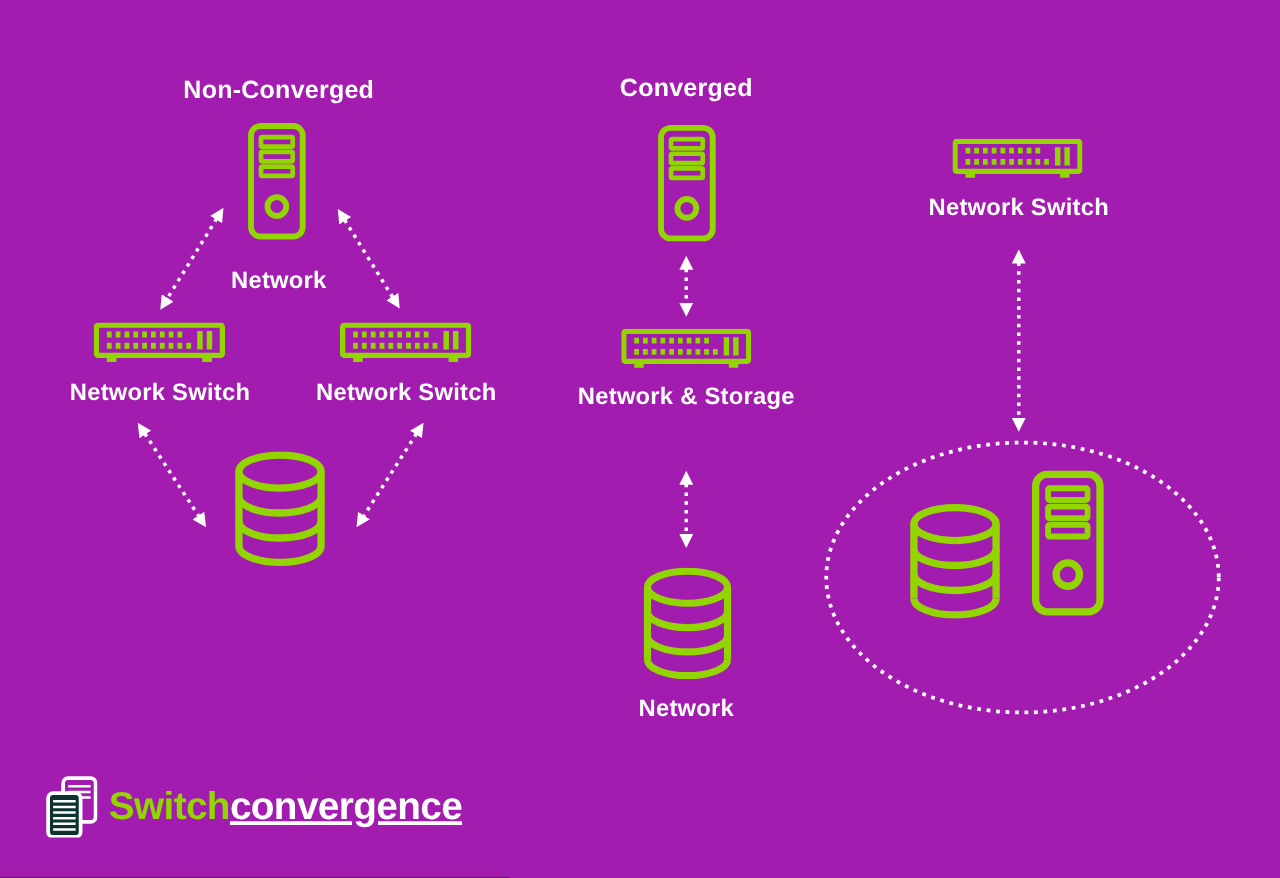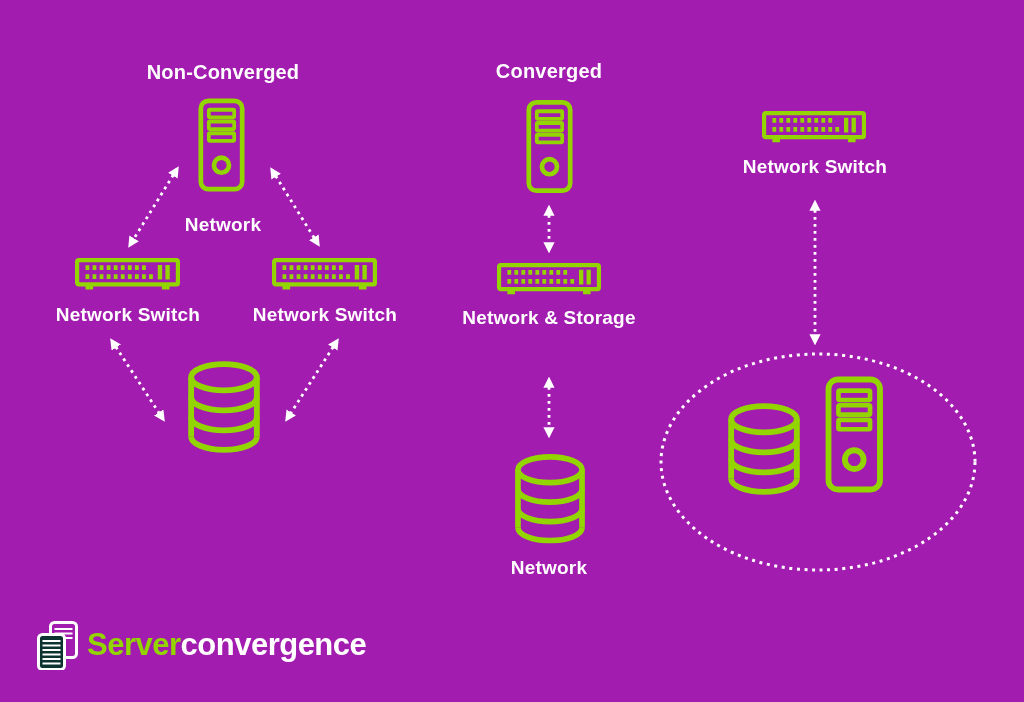--- a/index.html
+++ b/index.html
@@ -19,21 +19,21 @@
   .lbl{
     position:absolute;color:#ffffff;text-align:center;
     font-weight:700;font-size:19px;letter-spacing:.2px;line-height:24px;
   }
   .title{font-size:20px;}
   .logo{
     position:absolute;left:36px;top:620px;display:flex;align-items:center;gap:9px;
   }
   .logo-text{font-weight:700;font-size:31px;letter-spacing:-.5px;line-height:50px;white-space:nowrap;}
   .logo-text .lg-green{color:#93d500;}
-  .logo-text .lg-white{color:#ffffff;}
+  .logo-text .lg-white{color:#ffffff;text-decoration:underline;}
 </style>
 </head>
 <body>
 
 <div class="stage">
 
   <svg class="layer" width="1024" height="702" viewBox="0 0 1024 702">
     <defs>
       <marker id="ah" viewBox="0 0 10 10" refX="7" refY="5" markerWidth="4" markerHeight="4" orient="auto-start-reverse">
         <path d="M0 0 L10 5 L0 10 z" fill="#ffffff"></path>
@@ -108,16 +108,16 @@
   <div class="lbl" style="left:429px;top:306px;width:240px">Network &amp; Storage</div>
   <div class="lbl title" style="left:429px;top:59px;width:240px">Converged</div>
   <div class="lbl" style="left:429px;top:556px;width:240px">Network</div>
 
   <div class="lbl" style="left:695px;top:155px;width:240px">Network Switch</div>
 
   <div class="logo">
     <svg width="42" height="50" viewBox="0 0 42 50">
       <use href="#sym-logo"></use>
     </svg>
-    <div class="logo-text"><span class="lg-green">Server</span><span class="lg-white">convergence</span></div>
+    <div class="logo-text"><span class="lg-green">Switch</span><span class="lg-white">convergence</span></div>
   </div>
 
 </div>
 
 </body></html>

